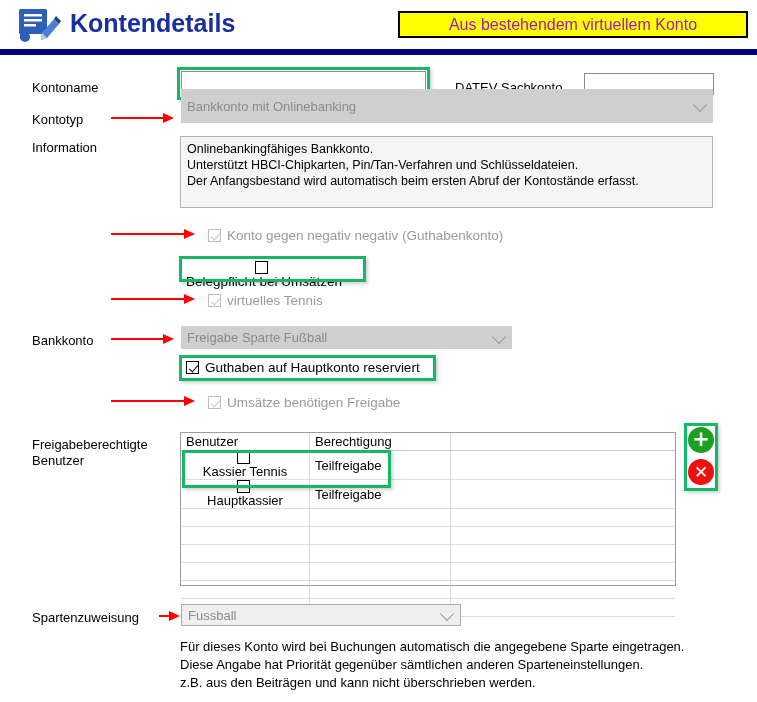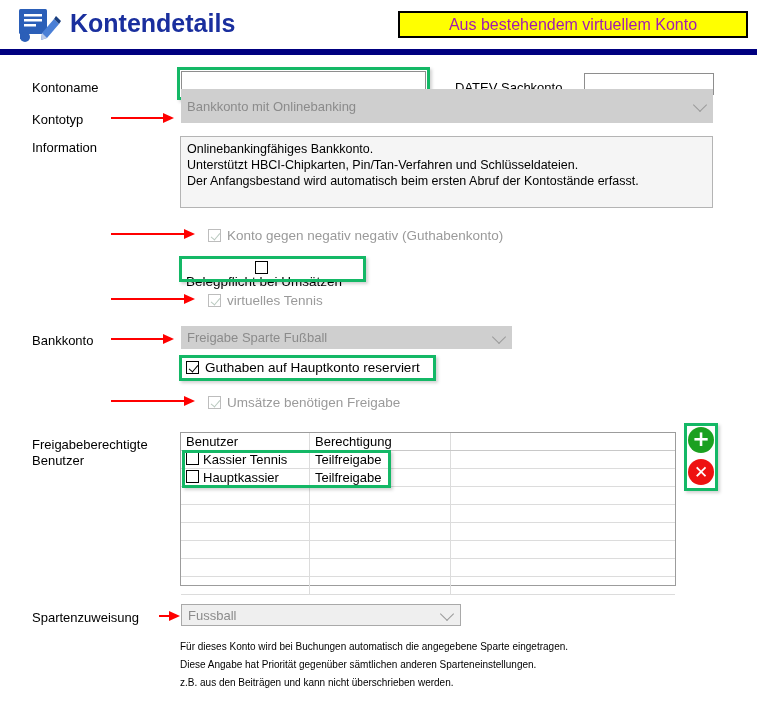--- a/index.html
+++ b/index.html
@@ -210,21 +210,21 @@
     font-size: 13px;
     text-align: left;
     padding: 0 5px;
     height: 17px;
     color: #000000;
     overflow: hidden;
     white-space: nowrap;
   }
   #perm-table th { border-bottom: 1px solid #c8c8c8; }
   #perm-table th:last-child, #perm-table td:last-child { border-right: 0; }
-  .cell-user { display: flex; align-items: flex-start; }
+  .cell-user { display: flex; align-items: center; flex-direction: column; }
   .cell-user .cbbox { margin-right: 4px; }
 
   
   #table-actions {
     position: absolute;
     left: 686px; top: 425px;
     width: 30px; height: 64px;
   }
   .circbtn {
     position: absolute;
@@ -241,21 +241,21 @@
     font-weight: bold;
     line-height: 25px;
     text-align: center;
     font-family: "DejaVu Sans", sans-serif;
   }
 
   #footer-note {
     position: absolute;
     left: 180px; top: 638px;
     width: 560px;
-    font-size: 10px;
+    font-size: 13px;
     line-height: 18px;
     color: #000000;
   }
 </style>
 </head>
 <body>
 
 <div id="header">
   <svg id="doc-pencil-icon" viewBox="0 0 46 38">
     <path d="M4 4 L30 4 L30 27 L10 27 L10 33 L4 33 Z" fill="#2b5fb8"></path>

